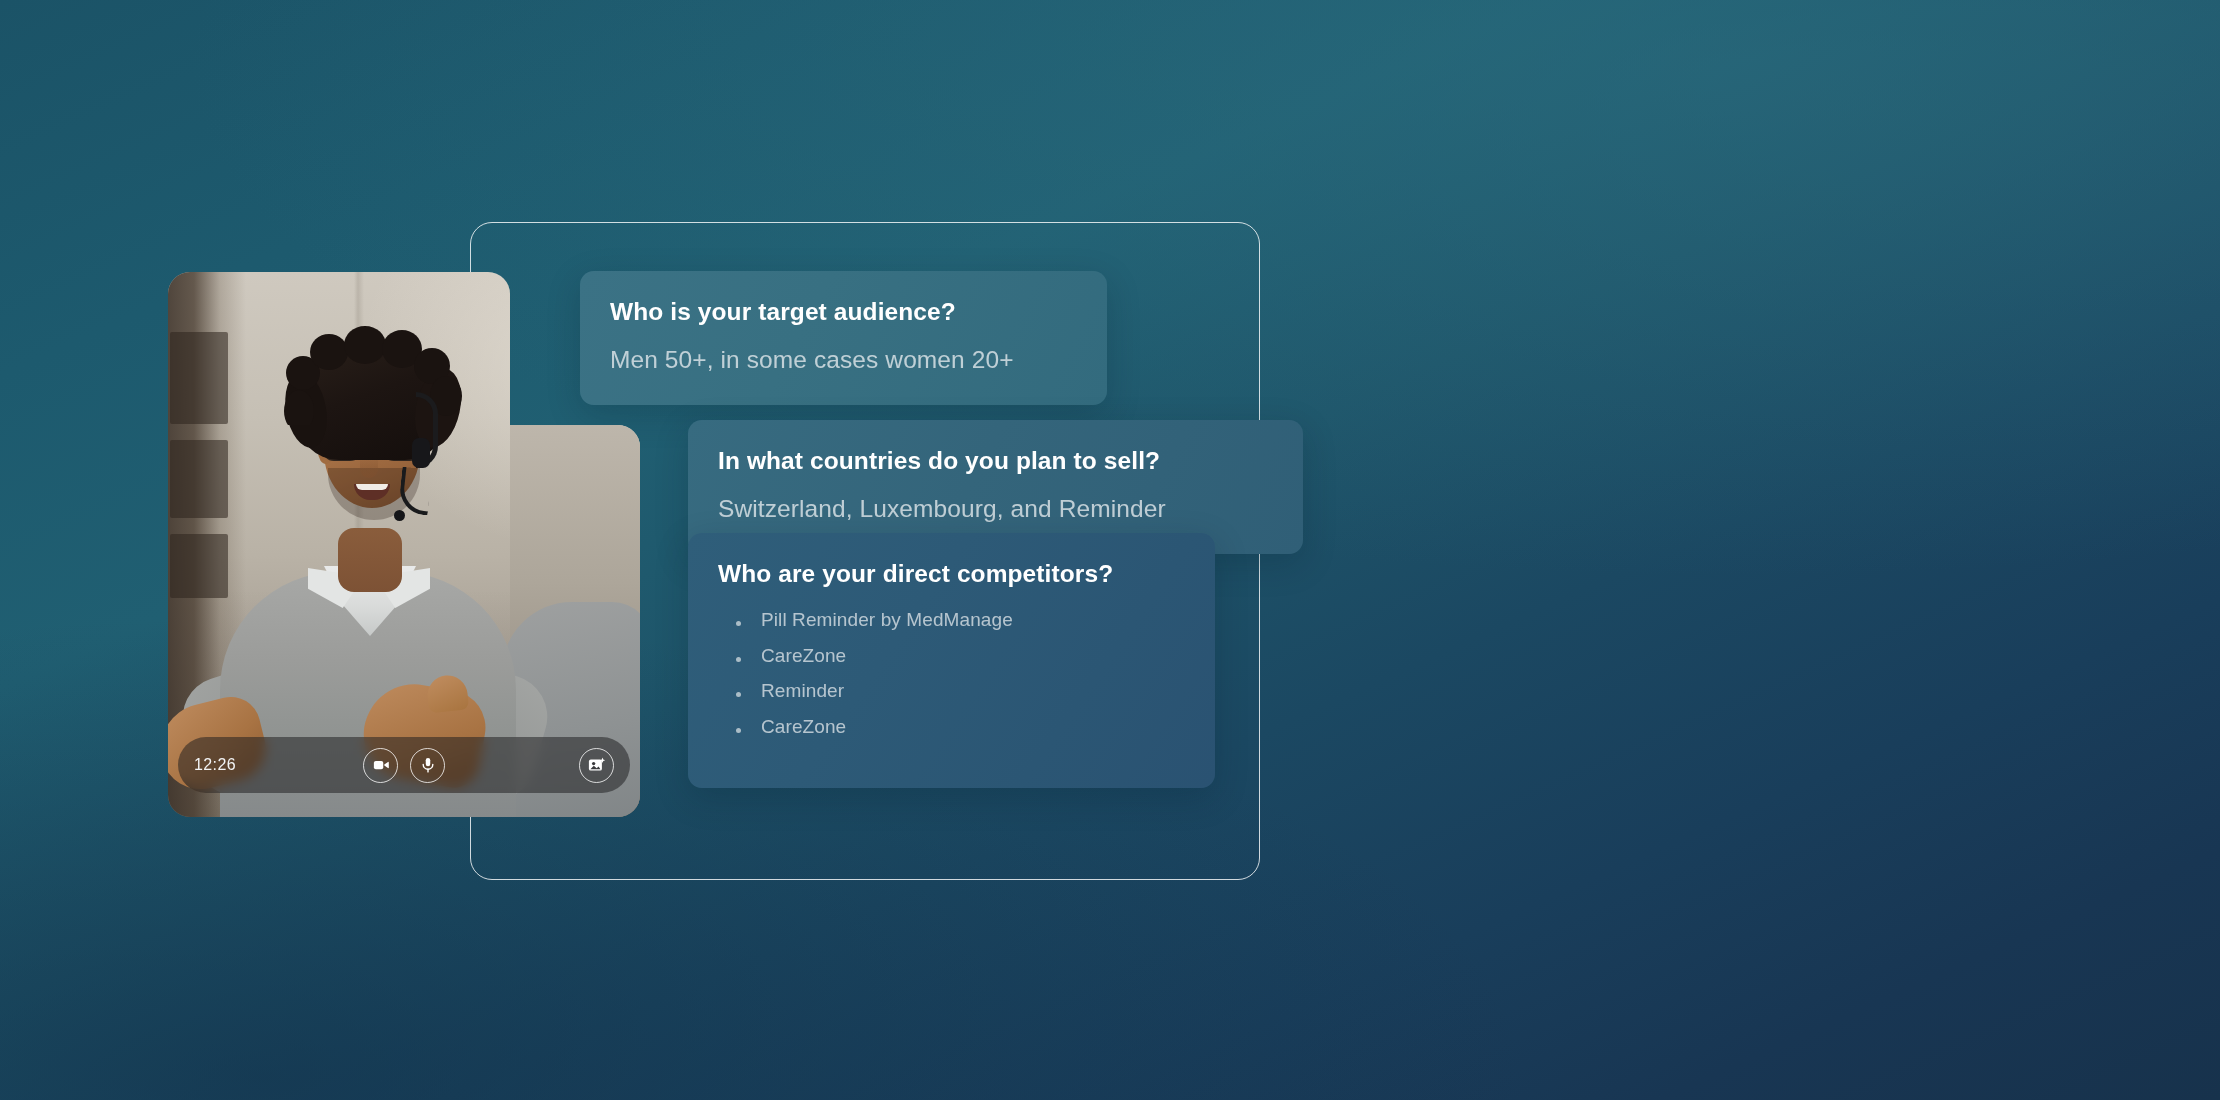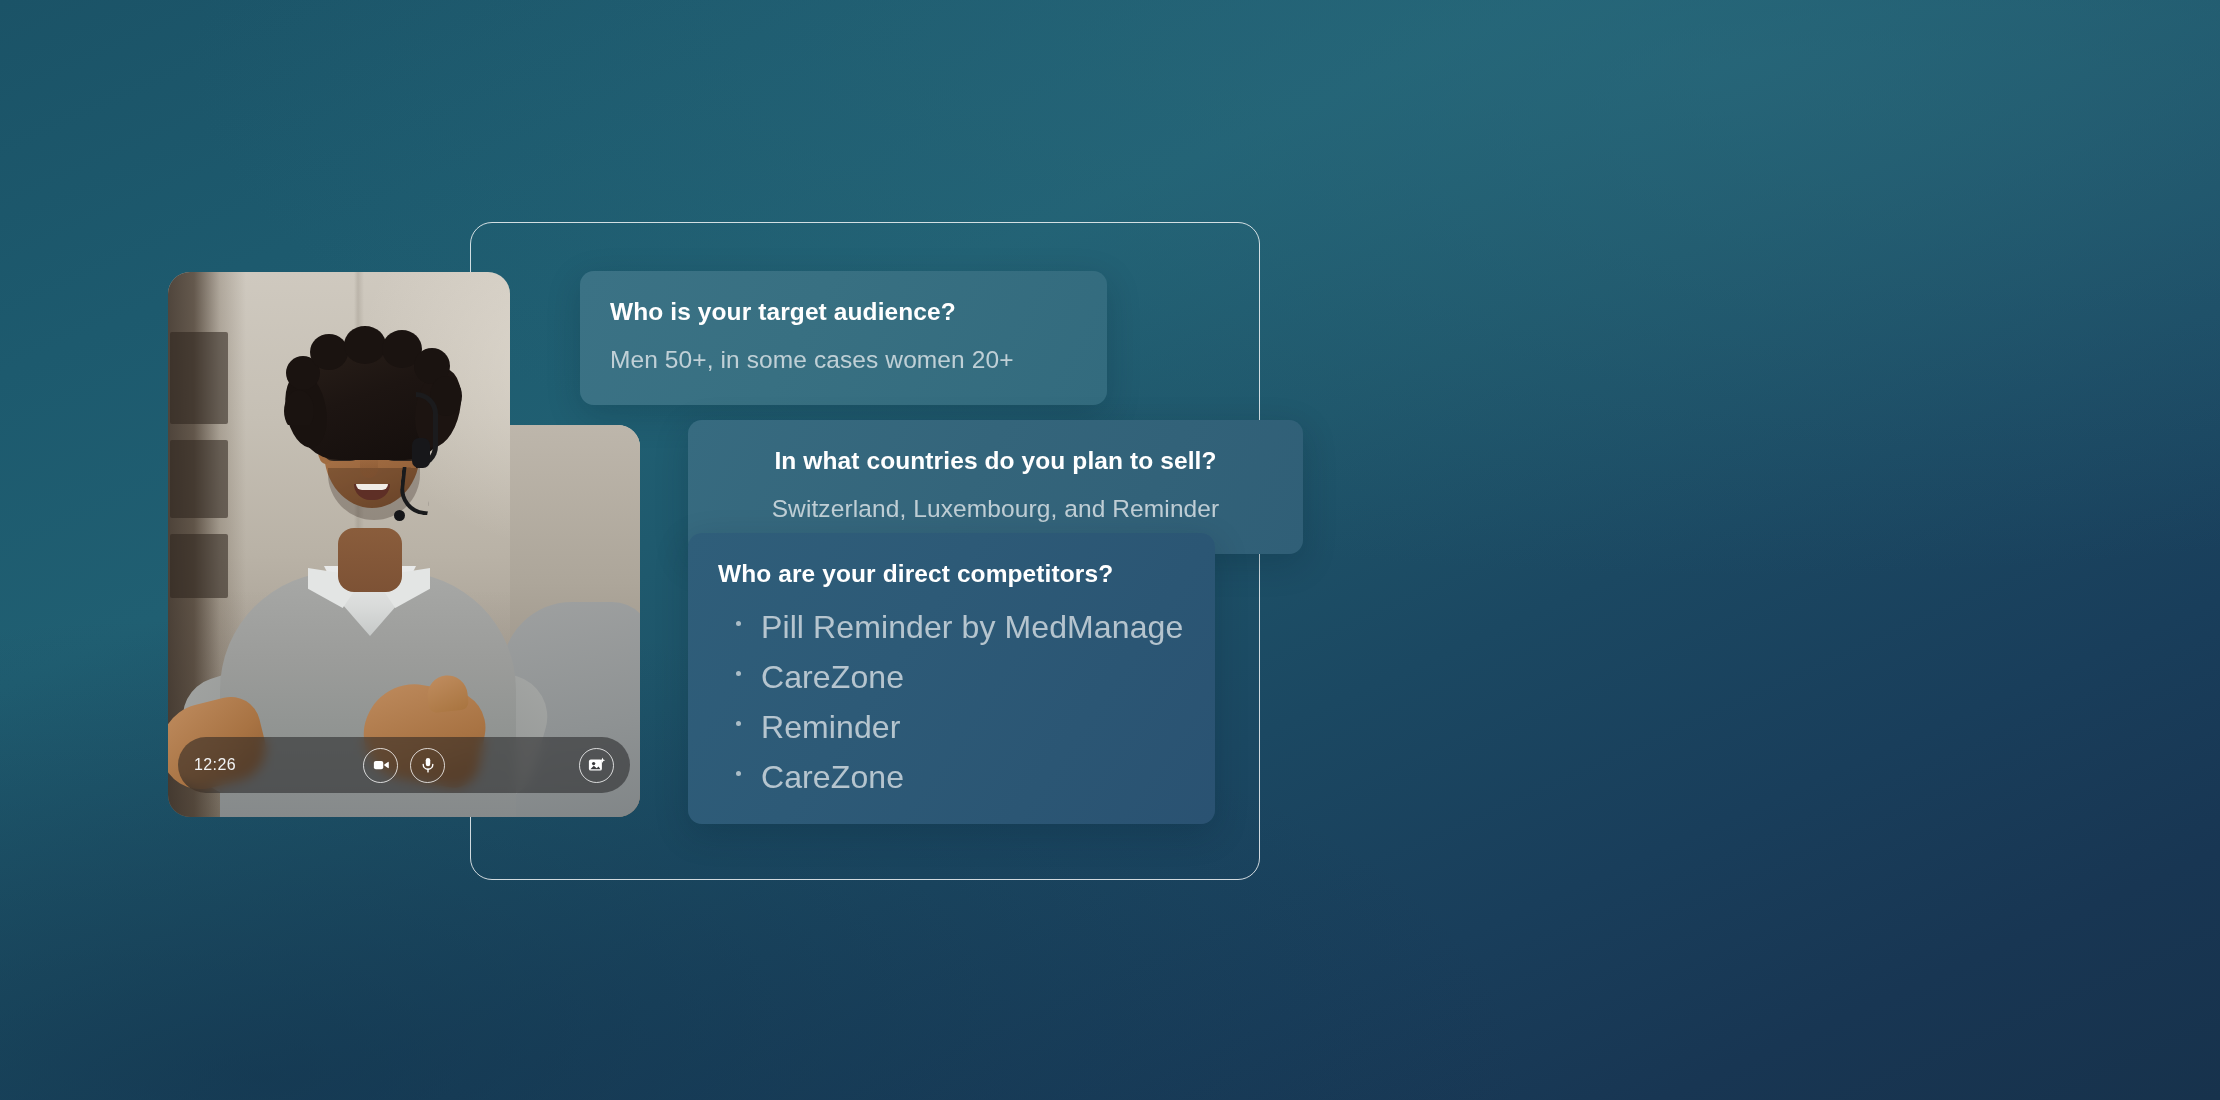--- a/index.html
+++ b/index.html
@@ -72,27 +72,26 @@
     top: 49px;
     width: 527px;
     background: linear-gradient(118deg, #3b7285 0%, #387082 42%, #336b7e 100%);
     margin-left: 20px;
   }
   .card-2 {
     left: 218px;
     top: 198px;
     width: 615px;
     background: linear-gradient(118deg, #376b80 0%, #34657b 46%, #305f77 100%);
-    text-align: center;
   }
   .card-3 {
     left: 218px;
     top: 311px;
     width: 527px;
-    padding-bottom: 25px;
+    padding-bottom: 46px;
     background: linear-gradient(125deg, #2f5e7a 0%, #2d5a77 40%, #2b5674 72%, #2a5272 100%);
   }
 
   .card-question {
     font-size: 24.5px;
     font-weight: bold;
     color: #ffffff;
     letter-spacing: 0.1px;
     line-height: 1.25;
   }
@@ -106,21 +105,21 @@
     letter-spacing: 0.1px;
   }
 
   .bullet-list {
     list-style: none;
     margin-top: 20px;
     padding-left: 16px;
   }
   .bullet-list li {
     position: relative;
-    font-size: 32px;
+    font-size: 19px;
     color: rgba(216,224,229,0.80);
     line-height: 1.1;
     padding-left: 27px;
     margin-bottom: 15px;
     letter-spacing: 0.1px;
   }
   .bullet-list li:last-child { margin-bottom: 4px; }
   .bullet-list li .dot {
     position: absolute;
     left: 2px;

